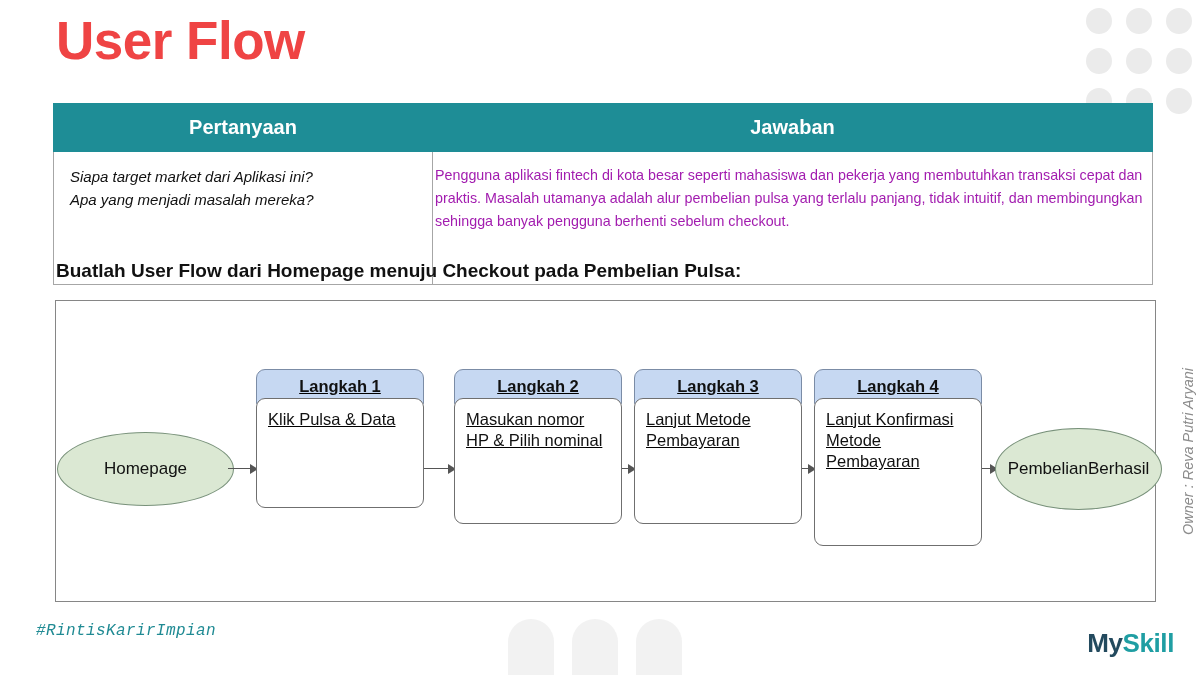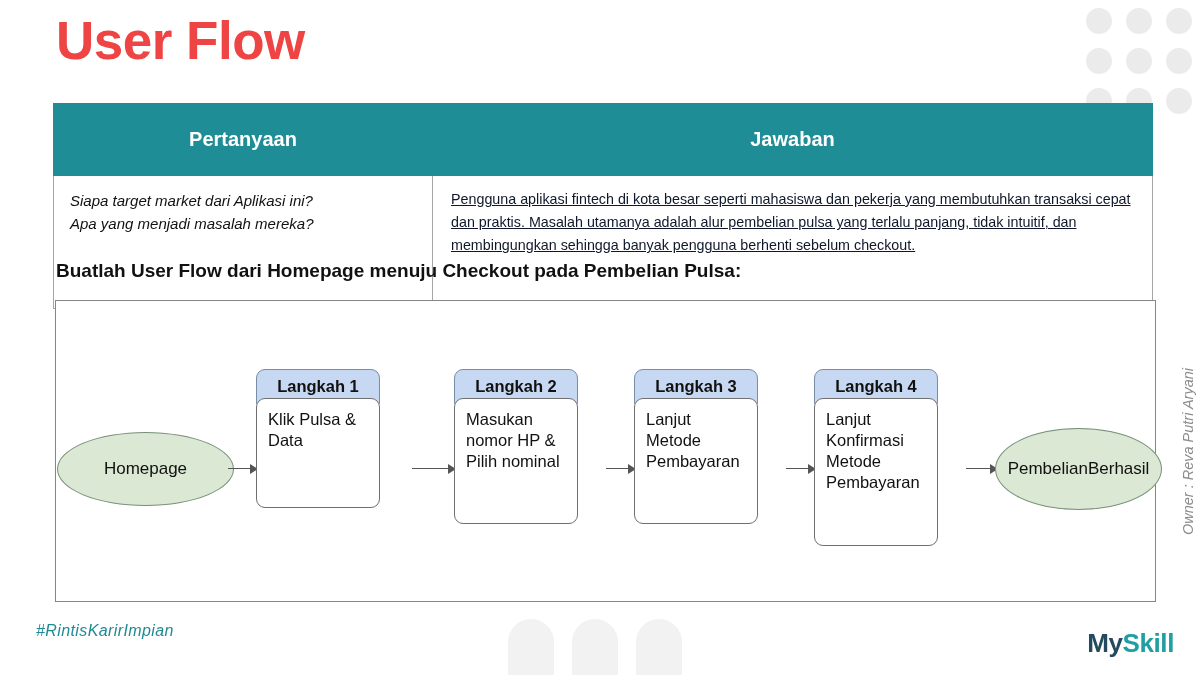--- a/index.html
+++ b/index.html
@@ -31,35 +31,35 @@
   }
 
   
   .qa-table{
     position:absolute;left:53px;top:103px;width:1100px;
     border-collapse:collapse;table-layout:fixed;
   }
   .qa-table th{
     background:#1e8d96;color:#ffffff;
     font-size:20px;font-weight:bold;
-    padding:24px 6px;text-align:center;
+    padding:12px 6px;text-align:center;
     border:1px solid #1e8d96;
   }
   .qa-table th.col-q{width:366px;}
   .qa-table td{
     border:1px solid #a6a6a6;
     vertical-align:top;background:#fff;
   }
   td.cell-q{
     padding:14px 16px 18px 16px;
     font-size:15px;color:#111;line-height:1.5;height:100px;font-style:italic;
   }
   td.cell-a{
-    padding:12px 18px;
-    font-size:14.3px;color:#0f172a;line-height:1.62;text-decoration:underline;
+    padding:12px 2px;
+    font-size:14.3px;color:#a21caf;line-height:1.62;
   }
 
   
   .instruction{
     position:absolute;left:56px;top:260px;
     font-size:19px;font-weight:bold;color:#111;
   }
 
   
   .flow-frame{
@@ -73,21 +73,21 @@
     position:absolute;
     background:#dbe8d3;border:1px solid #78917a;
     border-radius:50%;
     display:flex;align-items:center;justify-content:center;
     text-align:center;font-size:17px;color:#111;line-height:1.3;
   }
   #ellipse-start{left:57px;top:432px;width:175px;height:72px;}
   #ellipse-end{left:995px;top:428px;width:165px;height:80px;}
 
   .step{
-    position:absolute;width:124px;
+    position:absolute;width:168px;text-decoration:underline;
   }
   .step-head{
     background:#c6d8f2;border:1px solid #7b8ca6;
     border-radius:9px 9px 0 0;
     height:33px;display:flex;align-items:center;justify-content:center;
     font-size:16.5px;font-weight:bold;color:#111;
     position:relative;z-index:1;
   }
   .step-body{
     background:#ffffff;border:1px solid #6f6f6f;
@@ -124,21 +124,21 @@
     position:absolute;right:4px;top:368px;
     font-size:14.5px;font-style:italic;color:#8c8c8c;
     transform:rotate(180deg);writing-mode:vertical-rl;
     white-space:nowrap;
   }
 
   
   .hashtag{
     position:absolute;left:36px;top:622px;
     font-size:16px;color:#1f8a93;font-style:italic;
-    font-family:Liberation Sans, sans-serif;letter-spacing:0.4px;
+    font-family:Liberation Mono, monospace;letter-spacing:0.4px;
   }
   .logo{
     position:absolute;right:26px;top:628px;
     font-size:26px;font-weight:bold;letter-spacing:-0.4px;
   }
   .logo .my{color:#234a5e;}
   .logo .skill{color:#1f9ea3;margin-top:36px;}
 </style>
 </head>
 <body>

